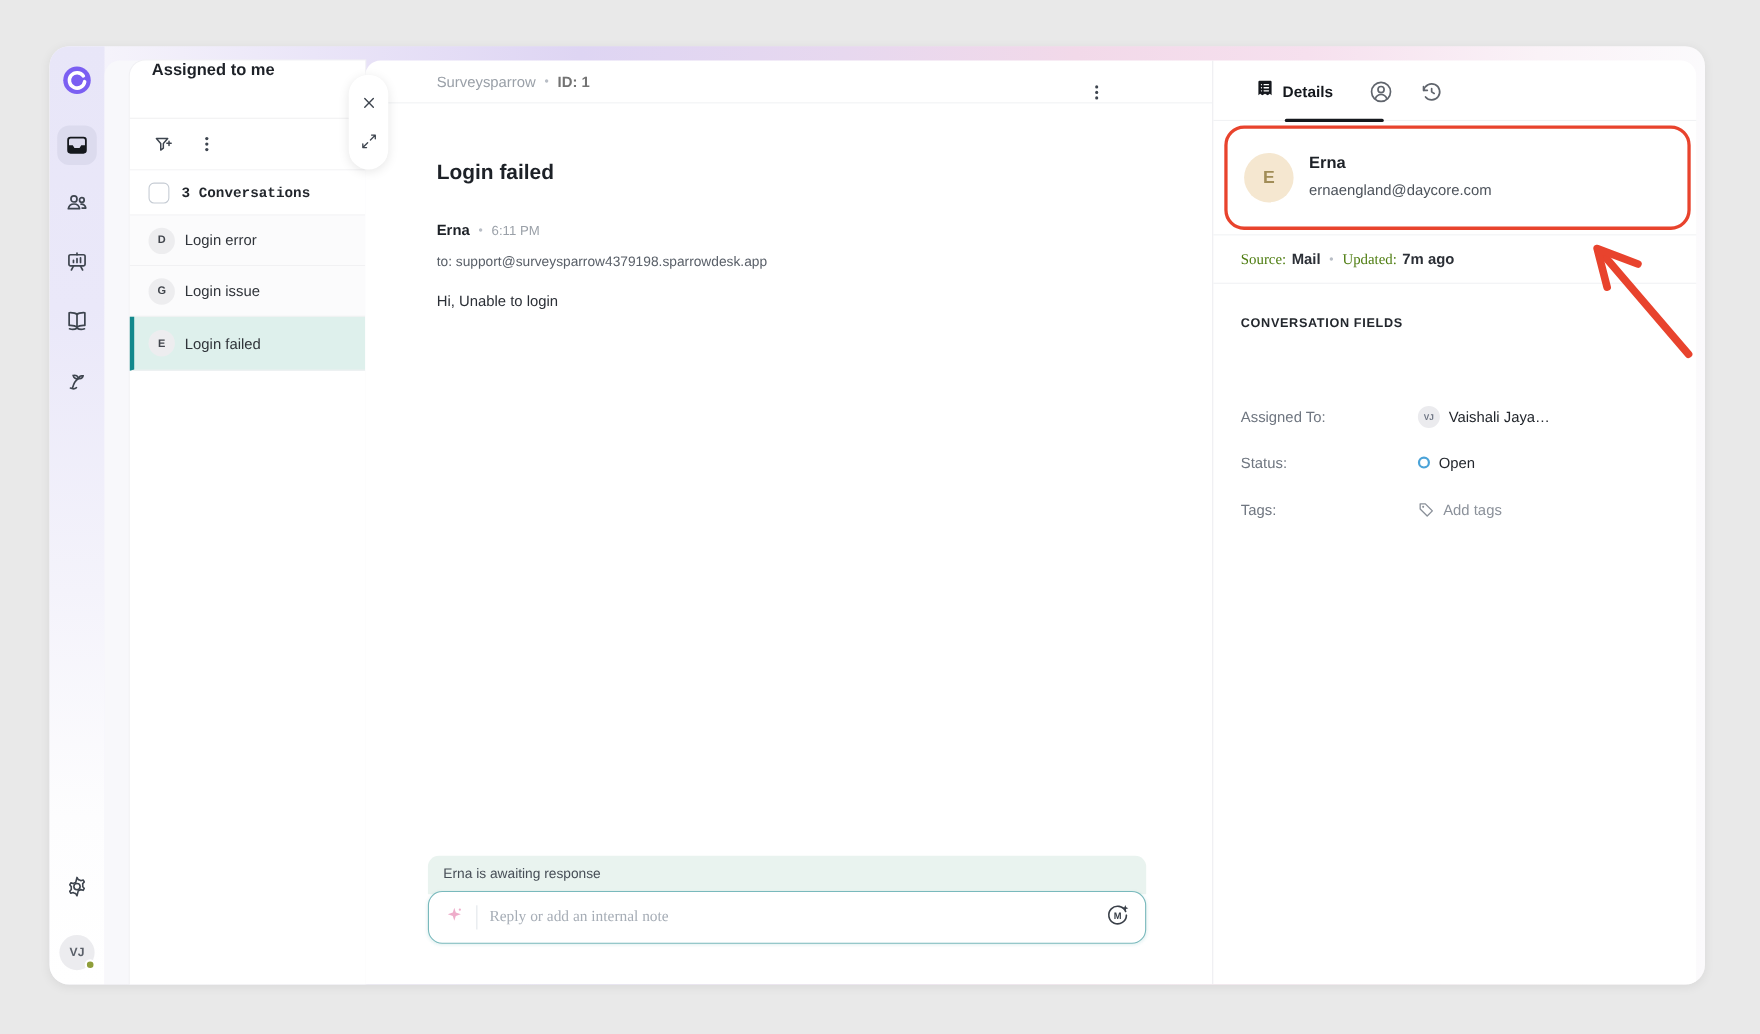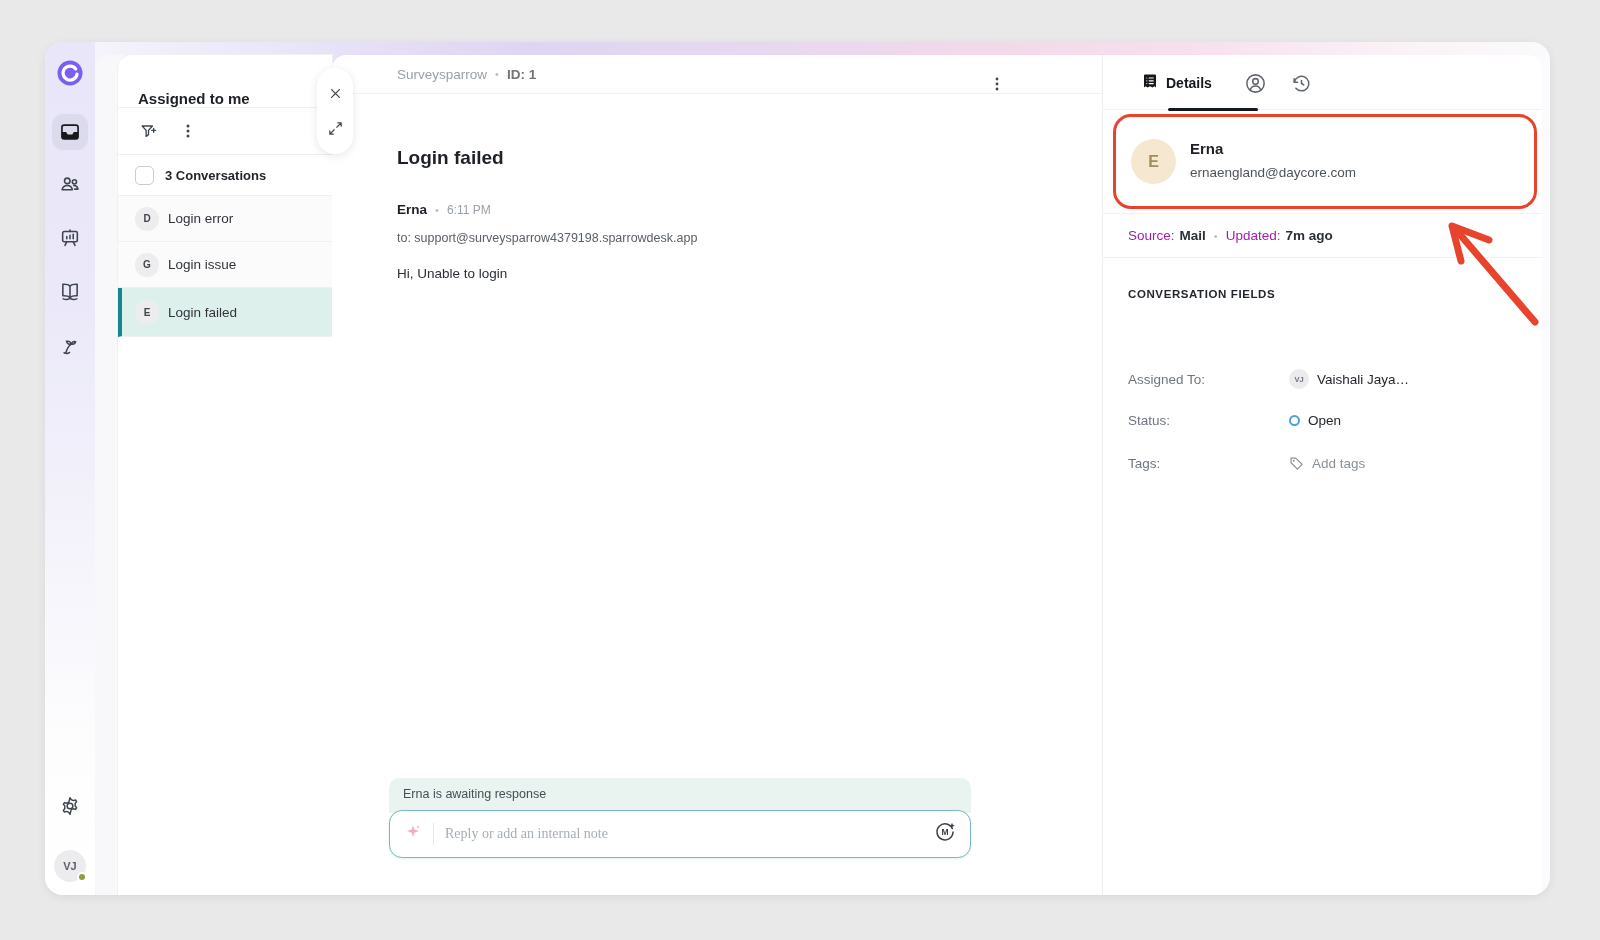--- a/index.html
+++ b/index.html
@@ -34,66 +34,66 @@
     background:#ececef; display:flex; align-items:center; justify-content:center;
     font-size:11px; font-weight:bold; color:#5b6069;
   }
   .rail-avatar .dot {
     position:absolute; right:-1px; bottom:0; width:10px; height:10px; border-radius:50%;
     background:#8f9e3a; border:2px solid #fff;
   }
   
   .list-zone { position:absolute; left:50px; top:13px; width:237px; bottom:0; background:#f8f8fb; border-top-left-radius:14px; }
   .list-card { position:absolute; left:23px; top:0; right:0; bottom:0; background:#fff; border-top-left-radius:14px; box-shadow:0 0 0 1px #f1f1f4; }
-  .list-title-row { position:absolute; left:0; top:0; right:0; height:53px; border-bottom:1px solid #f0f0f2; display:flex; align-items:flex-end; padding-left:20px; }
+  .list-title-row { position:absolute; left:0; top:0; right:0; height:53px; border-bottom:1px solid #f0f0f2; display:flex; align-items:flex-start; padding-left:20px; }
   .list-title { font-size:15px; font-weight:bold; color:#1d2127; }
   .list-toolbar { position:absolute; left:0; top:53px; right:0; height:47px; border-bottom:1px solid #f0f0f2; display:flex; align-items:center; gap:22px; padding-left:21px; }
   .icon-btn { background:none; border:none; cursor:pointer; display:flex; align-items:center; justify-content:center; padding:0; }
   .count-row { position:absolute; left:0; top:100px; right:0; height:41px; border-bottom:1px solid #f0f0f2; display:flex; align-items:center; gap:11px; padding-left:17px; background:#fff; }
   .checkbox { width:19px; height:19px; border:1.5px solid #c6ccd4; border-radius:5px; background:#fff; cursor:pointer; }
-  .count-label { font-size:13px; font-weight:bold; color:#23272d; }
+  .count-label { font-size:13px; font-weight:bold; color:#23272d;font-family:Liberation Mono, monospace; }
   .conv-row { position:absolute; left:0; right:0; height:46px; background:#fbfbfc; border-bottom:1px solid #f0f0f2; display:flex; align-items:center; gap:9px; padding-left:17px; cursor:pointer; }
   .conv-row.selected { background:#def0ec; border-left:4px solid #12888c; padding-left:13px; height:49px; }
   .conv-avatar { width:24px; height:24px; border-radius:50%; background:#ededef; display:flex; align-items:center; justify-content:center; font-size:10px; font-weight:bold; color:#41454c; flex:none; }
   .conv-title { font-size:13.5px; color:#30343a; }
   
   .pill { position:absolute; left:272px; top:26px; width:36px; height:86px; background:#fff; border-radius:18px; box-shadow:0 2px 10px rgba(0,0,0,.1); z-index:20; display:flex; flex-direction:column; align-items:center; justify-content:space-around; padding:8px 0; }
   
   .main-card { position:absolute; left:287px; top:13px; right:8px; bottom:0; background:#fff; border-radius:14px 14px 0 0; }
   .thread { position:absolute; left:0; top:0; width:770px; bottom:0; }
   .thread-header { position:absolute; left:0; top:0; right:0; height:39px; border-bottom:1px solid #f1f2f4; display:flex; align-items:center; padding-left:65px; font-size:13.5px;text-align:center; }
   .src-app { color:#9aa0a8; }
   .dot-sep { color:#b9bec6; margin:0 8px; font-size:11px; }
   .ticket-id { color:#737373; font-weight:bold; }
   .kebab-btn { position:absolute; left:650px; top:14px; width:30px; height:30px; }
   .subject { position:absolute; left:65px; top:92px; font-size:19px; font-weight:bold; color:#1d2127; }
   .msg-meta { position:absolute; left:65px; top:147px; display:flex; align-items:center; font-size:13.5px; }
   .msg-author { font-weight:bold; color:#1d2127; }
   .msg-time { color:#9aa0a8; font-size:12px;text-align:center; }
   .msg-to { position:absolute; left:65px; top:176px; font-size:12.5px; color:#5a6069; }
   .msg-body { position:absolute; left:65px; top:211px; font-size:13.5px; color:#2b2f36; }
-  .reply-wrap { position:absolute; left:57px; width:582px; top:723px; }
+  .reply-wrap { position:absolute; left:57px; width:653px; top:723px; }
   .awaiting-banner { background:#e9f3ef; border-radius:10px 10px 0 0; padding:9px 14px 12px; font-size:12.5px; color:#474e57; }
   .reply-box { position:relative; margin-top:-3px; height:48px; background:#fff; border:1.5px solid #79b9bc; border-radius:13px; display:flex; align-items:center; padding:0 14px; gap:11px; box-shadow:0 1px 3px rgba(18,136,140,.12); }
   .reply-divider { width:1px; height:22px; background:#e1e5ea; }
   .reply-input { flex:1; border:none; outline:none; font-size:14px; color:#2b2f36; font-family:Liberation Serif, serif; background:transparent; }
   .reply-input::placeholder { color:#a6adb6; }
   
   .panel { position:absolute; right:0; top:0; width:440px; bottom:0; border-left:1px solid #ededf0; }
   .tabs-row { position:absolute; left:0; top:0; right:0; height:55px; border-bottom:1px solid #f1f2f4; }
   .tab-details { position:absolute; left:39px; top:0; height:55px; display:flex; align-items:center; gap:8px; cursor:pointer; }
   .tab-details-label { font-size:14px; font-weight:bold; color:#15181d; }
   .tab-underline { position:absolute; left:26px; bottom:-1px; width:90px; height:3px; background:#15181d; border-radius:2px; }
   .tab-icon-btn { position:absolute; top:16px; width:24px; height:24px; }
   .contact-card { position:absolute; left:0; top:55px; right:0; height:103px; }
   .contact-avatar { position:absolute; left:28px; top:29px; width:45px; height:45px; border-radius:50%; background:#f5e7d0; display:flex; align-items:center; justify-content:center; font-size:16px; font-weight:bold; color:#a18d57; }
   .contact-name { position:absolute; left:87px; top:30px; font-size:15px; font-weight:bold; color:#1d2127; }
   .contact-email { position:absolute; left:87px; top:55px; font-size:13.5px; color:#4d535b;text-align:center; }
   .meta-row { position:absolute; left:0; top:158px; right:0; height:45px; border-top:1px solid #f1f2f4; border-bottom:1px solid #f1f2f4; display:flex; align-items:center; padding-left:25px; font-size:13.5px; }
-  .meta-label { color:#a21caf; margin-right:5px; }
+  .meta-label { color:#4d7c0f; margin-right:5px;font-family:Liberation Serif, serif; }
   .meta-value { color:#2b2f36; font-weight:bold; }
   .fields-header { position:absolute; left:25px; top:233px; font-size:11.5px; font-weight:bold; letter-spacing:.6px; color:#23272d; }
   .field-row { position:absolute; left:25px; right:20px; height:22px; display:flex; align-items:center; }
   .field-label { font-size:13.5px; color:#6f7680; }
   .field-value { position:absolute; left:161px; display:flex; align-items:center; gap:8px; font-size:13.5px; color:#23272d; cursor:pointer; }
   .field-value.muted { color:#8b919a; }
   .vj-chip { width:20px; height:20px; border-radius:50%; background:#ebebee; display:flex; align-items:center; justify-content:center; font-size:7.5px; font-weight:bold; color:#6b7280; }
   .status-ring { width:11px; height:11px; border:2px solid #4ba3d8; border-radius:50%; }
   
   .red-outline { position:absolute; left:1068px; top:72px; width:424px; height:95px; border:3px solid #e8432d; border-radius:18px; pointer-events:none; z-index:50; }

